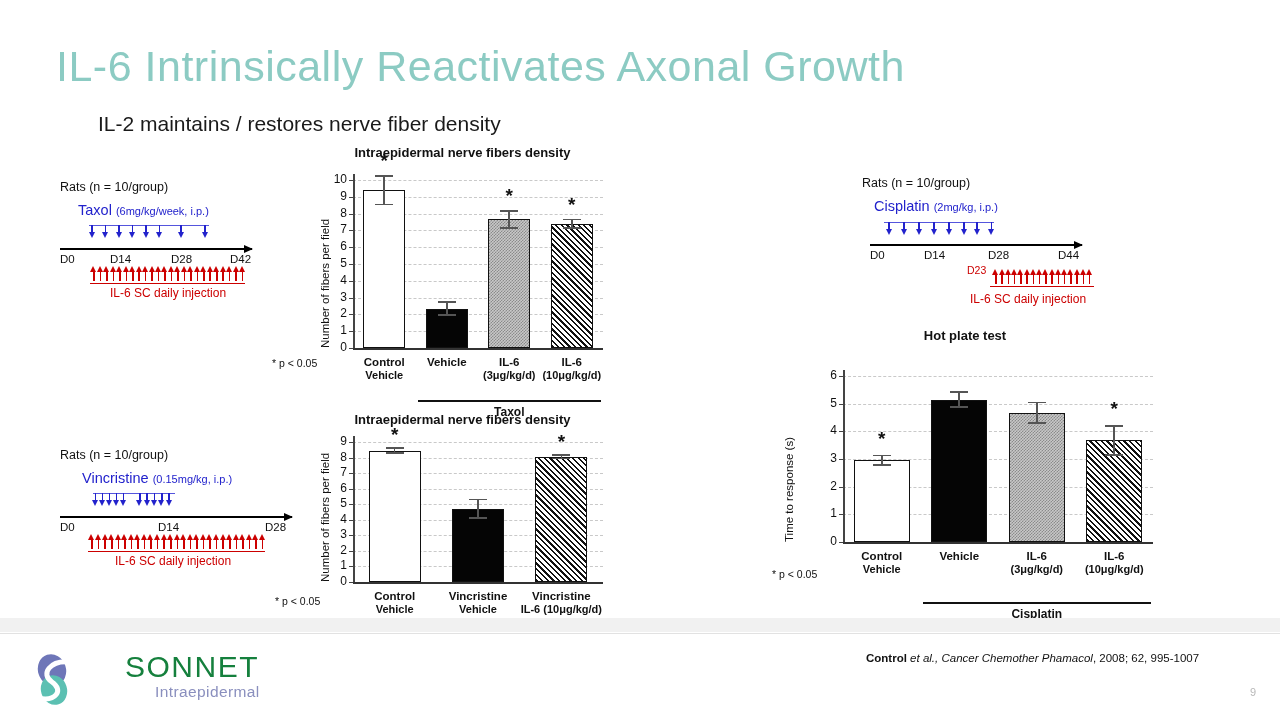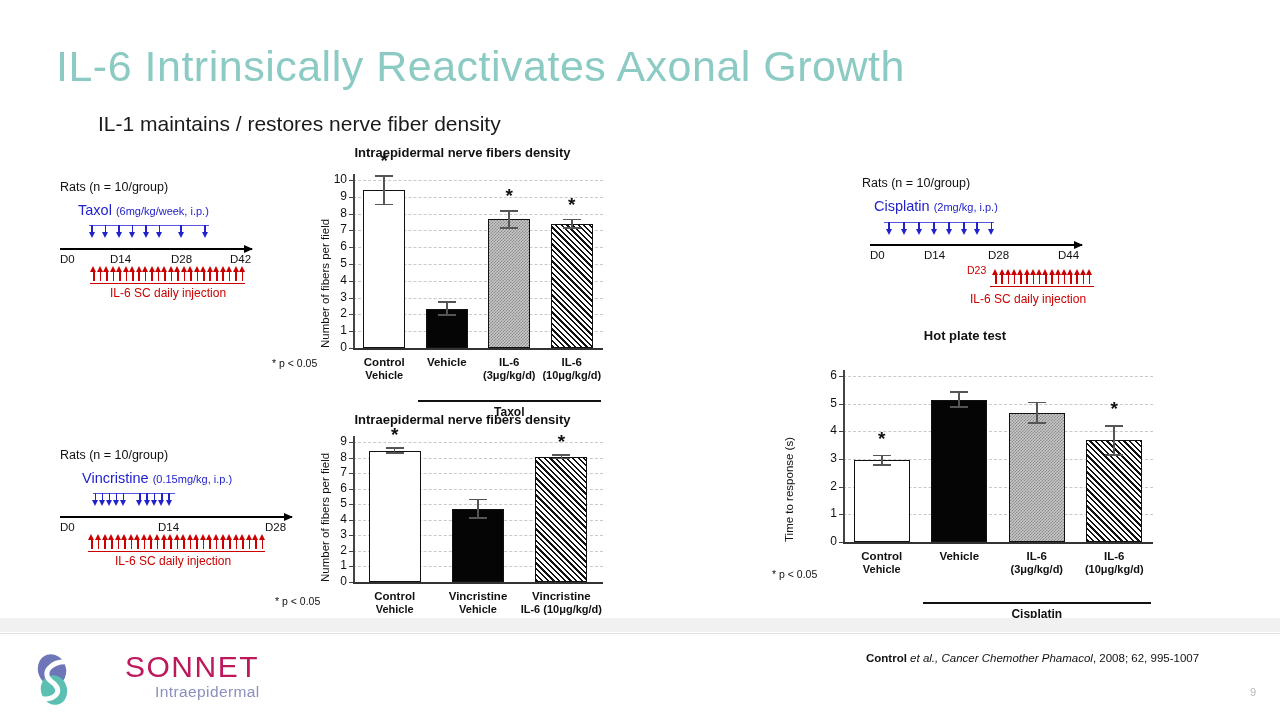--- a/index.html
+++ b/index.html
@@ -143,35 +143,35 @@
   }
   .citation .name { font-weight: bold; font-style: normal; }
   .citation .tail { font-style: normal; }
   .page-num {
     position: absolute; right: 24px; top: 686px;
     font-size: 11px; color: #b8b8b8;
   }
   .logo { position: absolute; left: 30px; top: 652px; }
   .logo-text { position: absolute; left: 95px; top: 0px; }
   .logo-sonnet {
-    font-size: 30px; letter-spacing: 1.5px; color: #be185d; line-height: 1;
+    font-size: 30px; letter-spacing: 1.5px; color: #15803d; line-height: 1;
   }
   .logo-bio {
     font-size: 15.5px; letter-spacing: 0.4px; color: #8A8FBE; line-height: 1;
     margin-top: 2px; margin-left: 30px;
   }
 </style>
 </head>
 <body>
 
 <div class="slide">
 
   <div class="slide-title">IL-6 Intrinsically Reactivates Axonal Growth</div>
 
-  <div class="panel-heading" id="heading-left">IL-1 maintains / restores nerve fiber density</div>
+  <div class="panel-heading" id="heading-left">IL-2 maintains / restores nerve fiber density</div>
 
   <div class="timeline" style="left:60px; top:180px; width:250px; height:120px;">
     <div class="tl-rats" style="position:absolute; left:0; top:0;">Rats (n = 10/group)</div>
     <div class="tl-drug" style="position:absolute; left:18px; top:22px;">
       <span>Taxol</span>
       <span class="dose">(6mg/kg/week, i.p.)</span>
     </div>
     <div class="blue-line" style="left:29px; top:45px; width:120px;"></div>
     <div class="arrow-row" id="arrows-taxol-blue" style="left:29px; top:45px; width:120px;">
         <div class="arr arr-down" style="left: 2.4px;">

